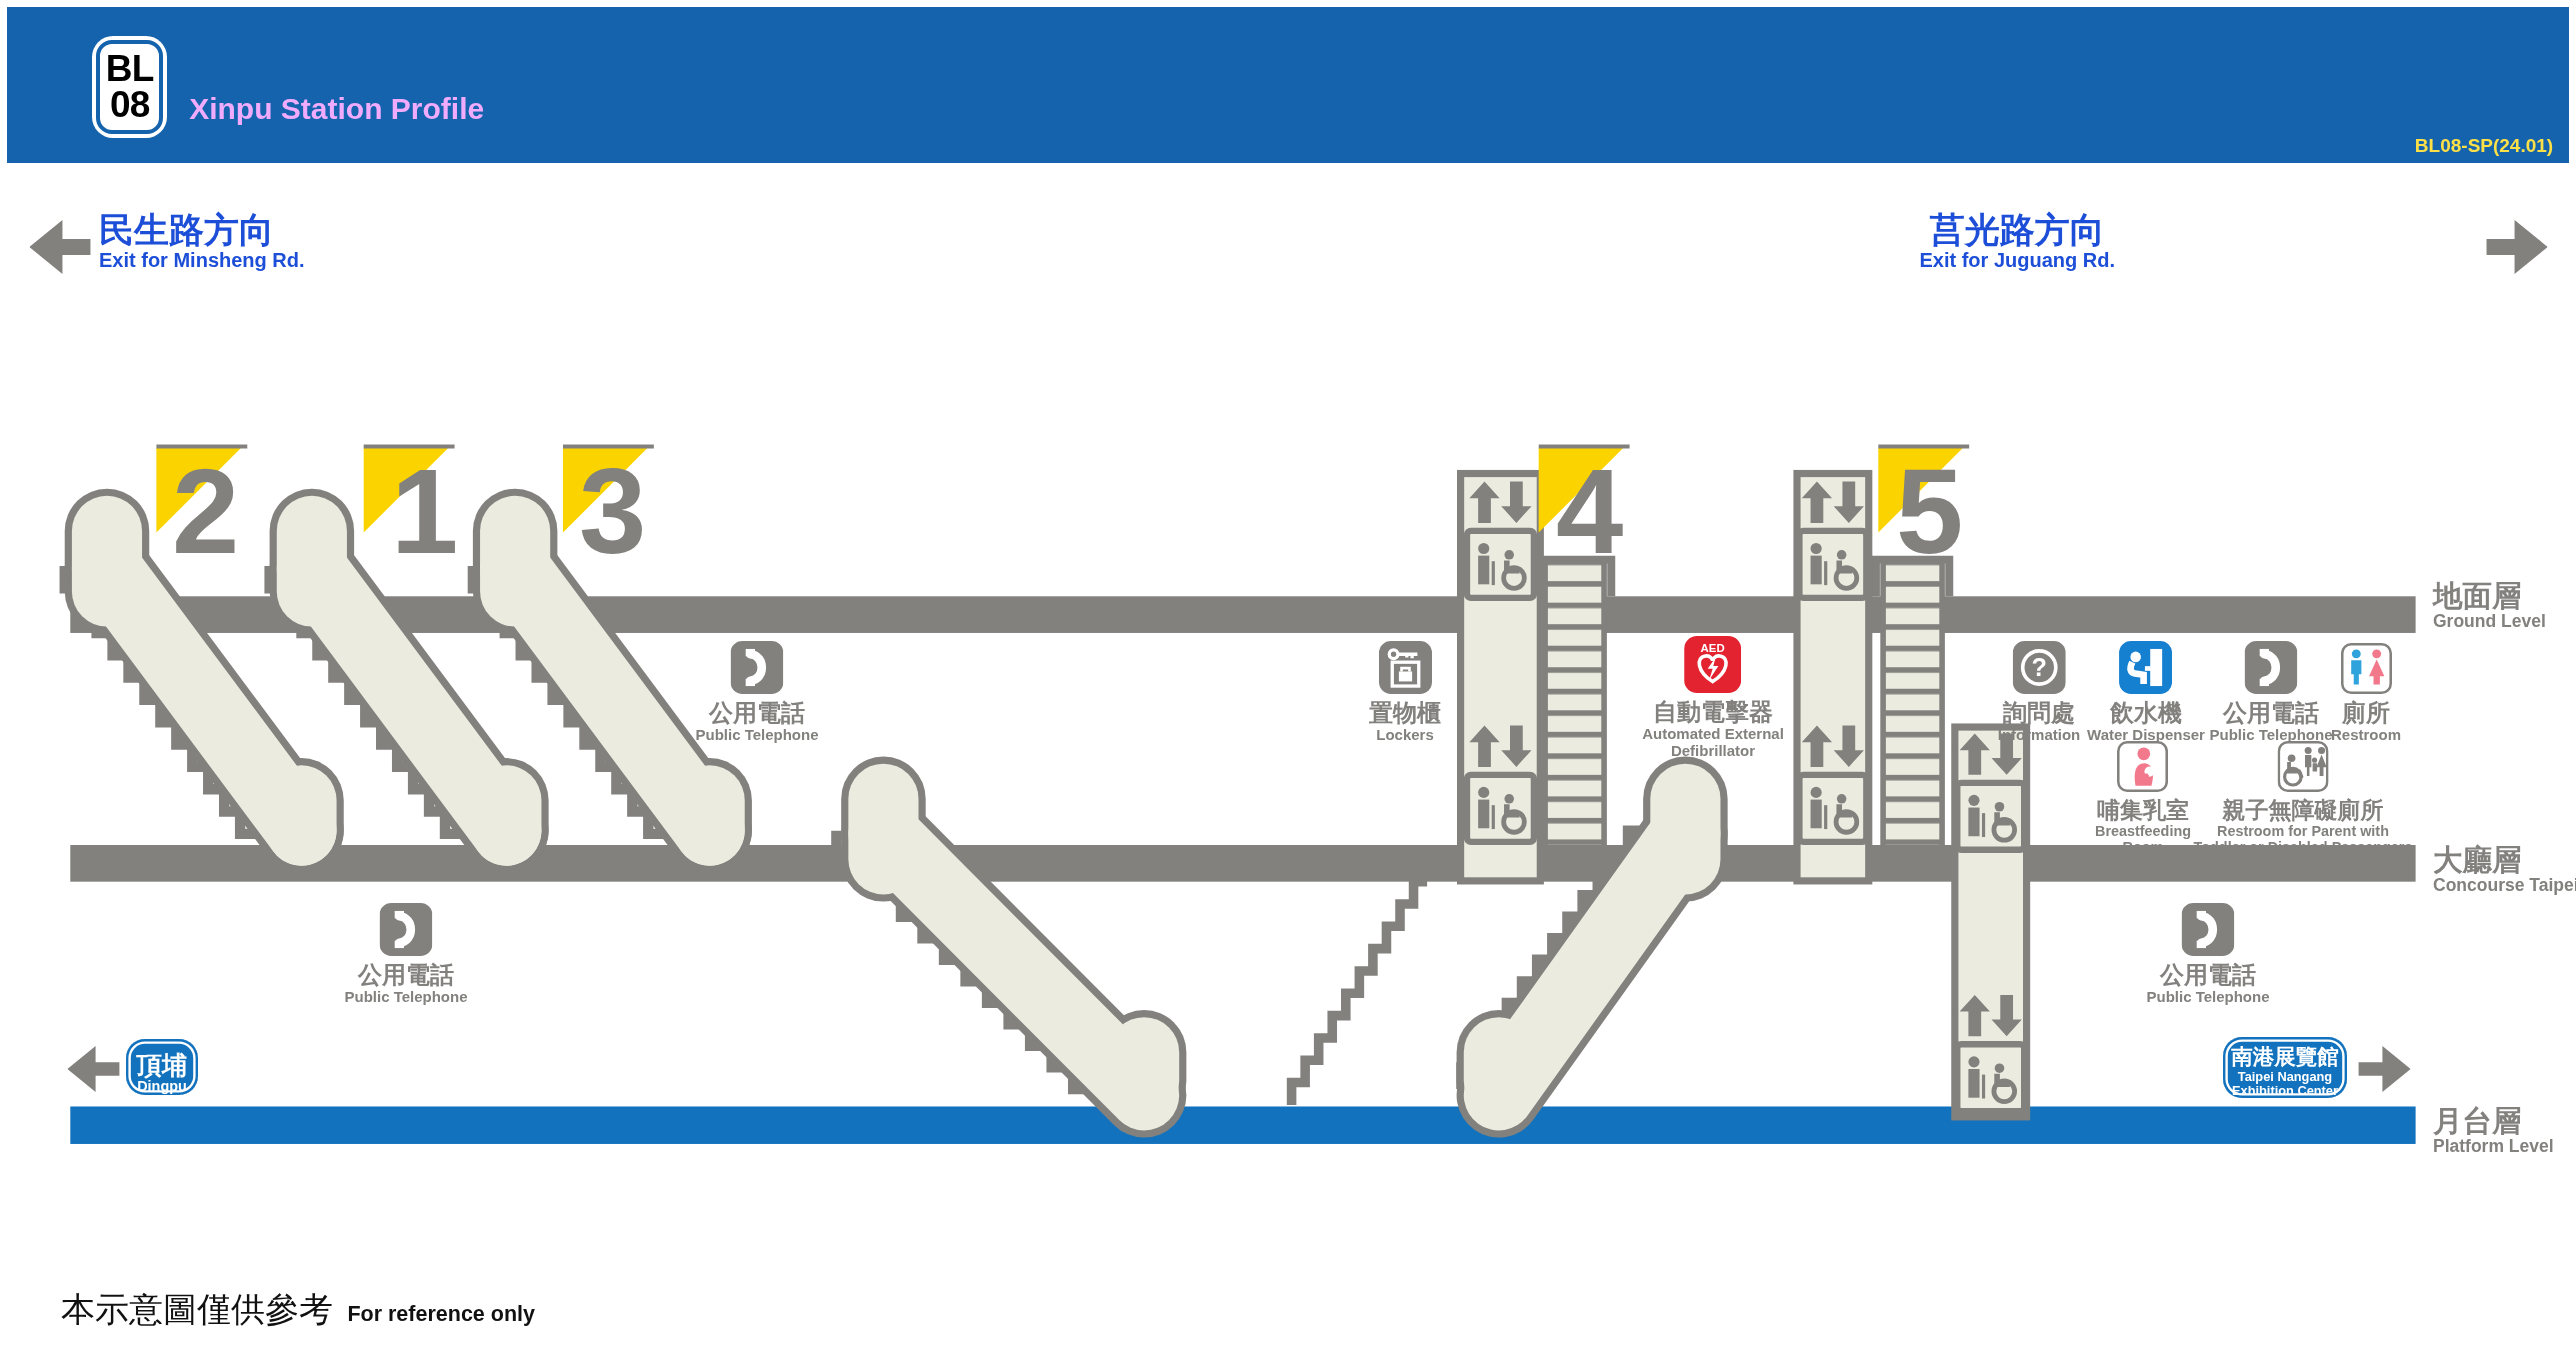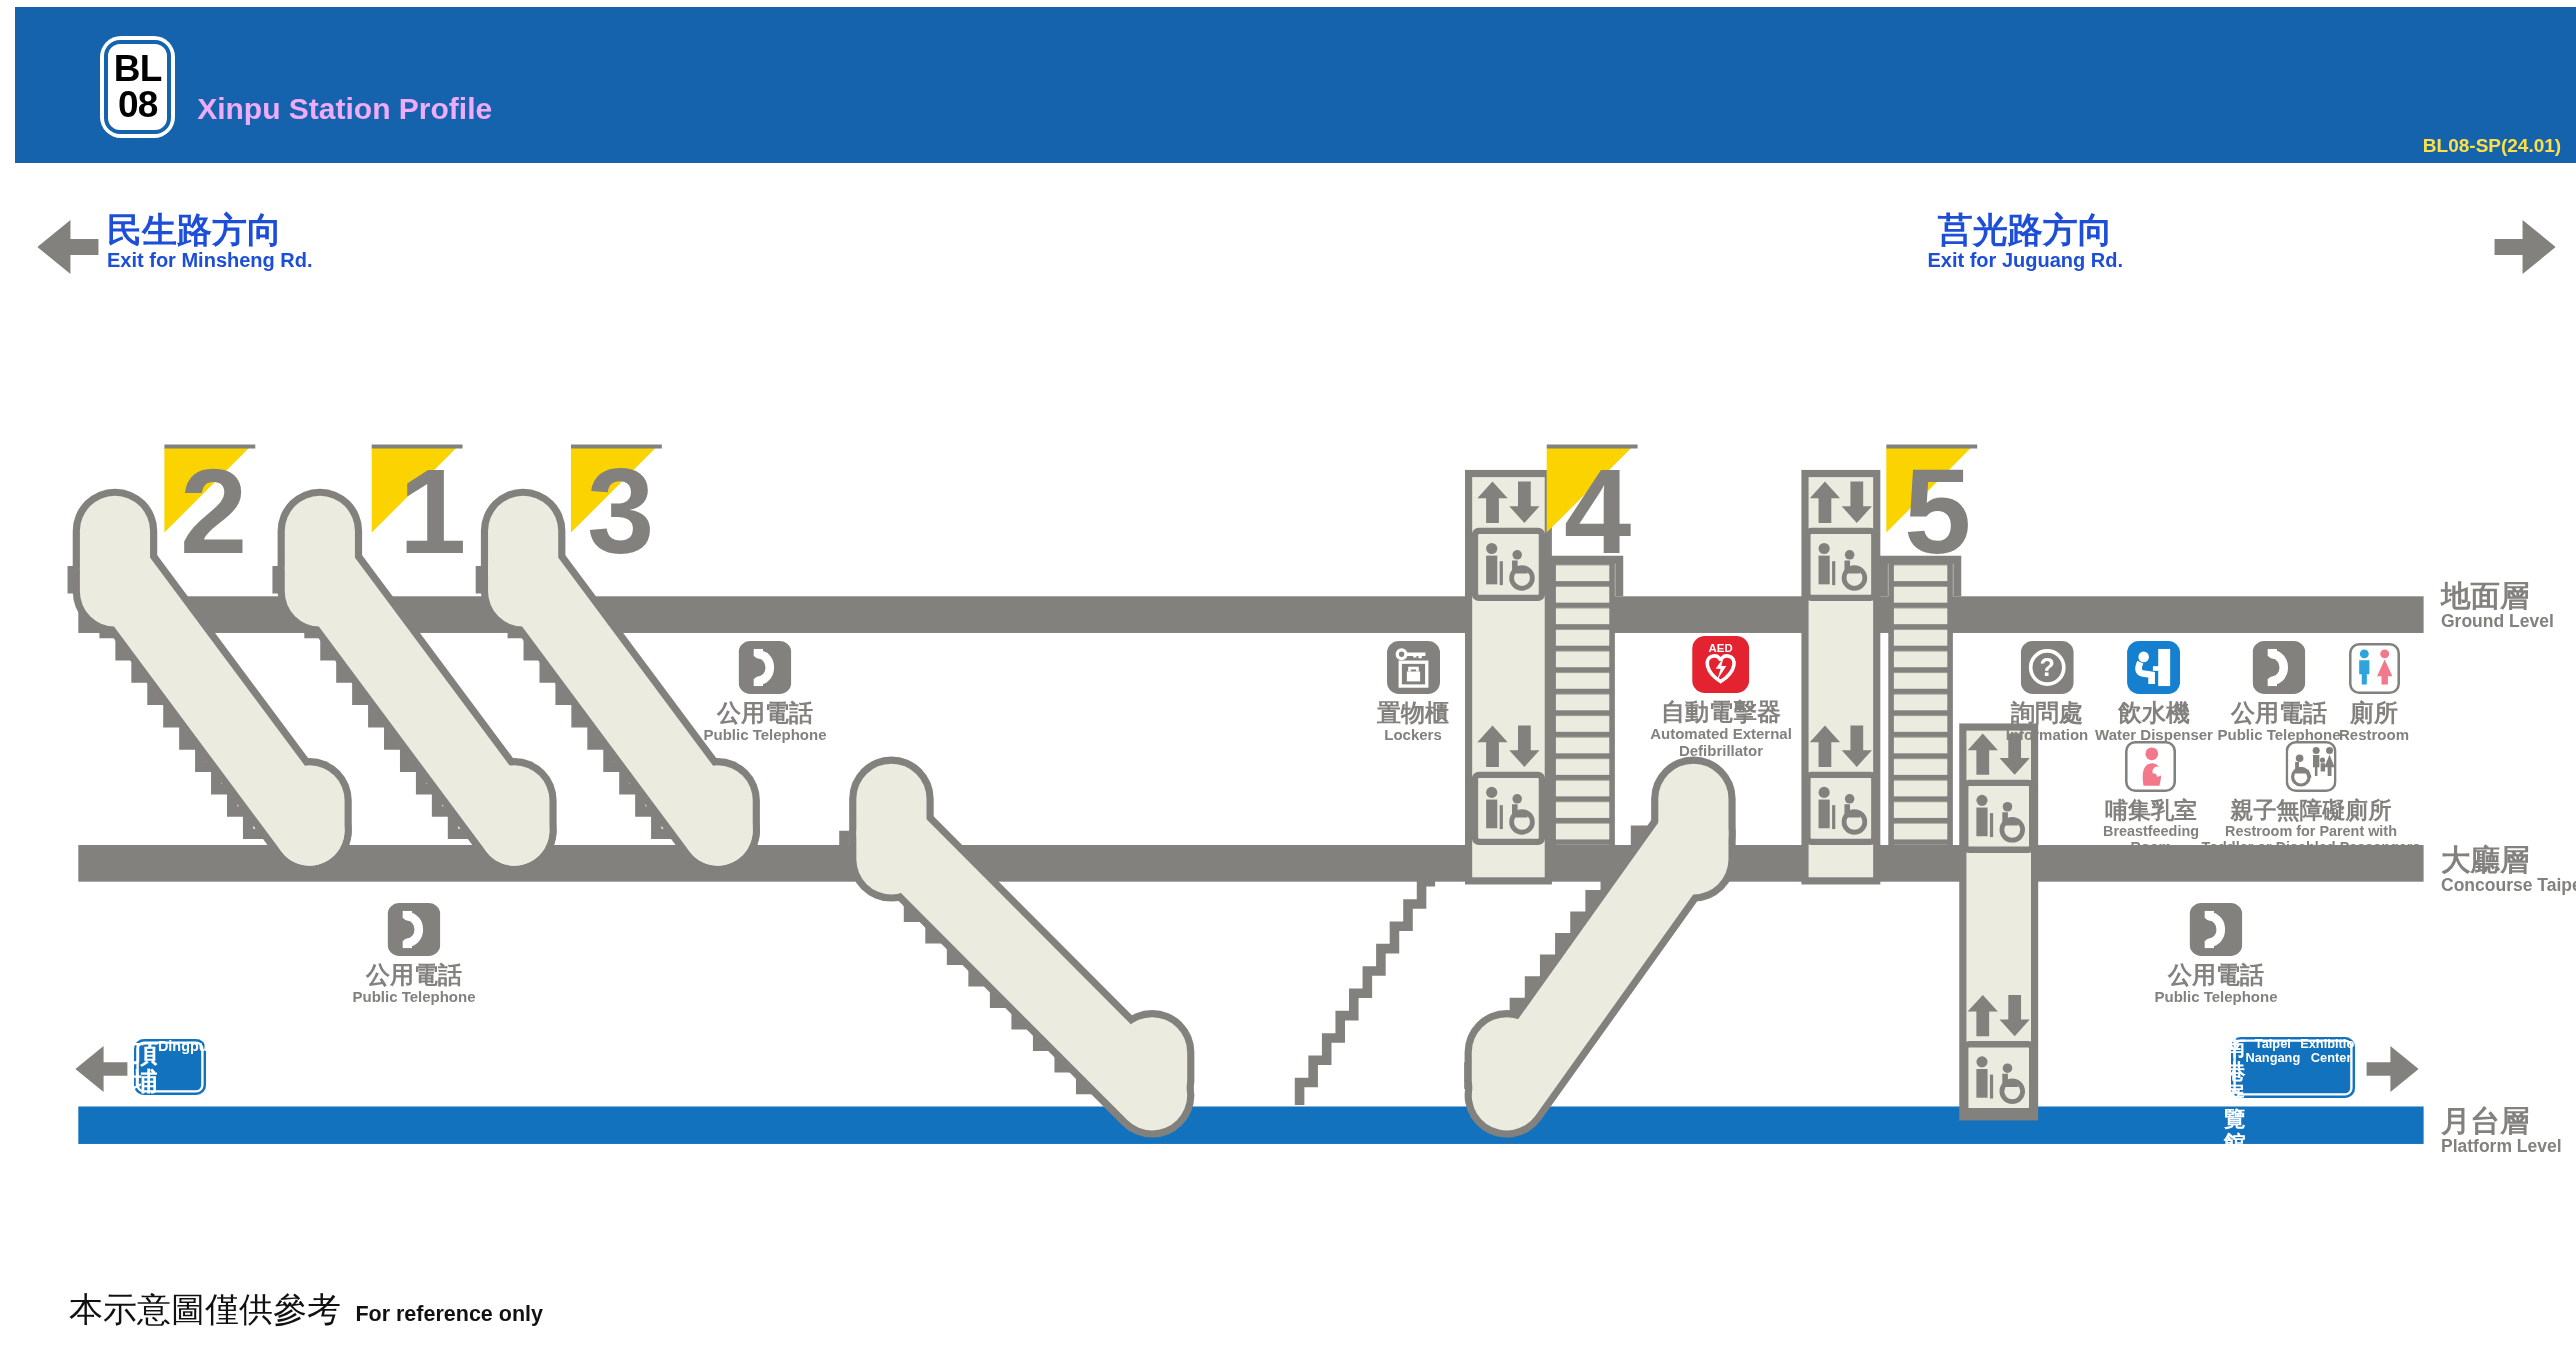--- a/index.html
+++ b/index.html
@@ -1,18 +1,18 @@
 <!DOCTYPE html>
 <html style="font-size:12.8px"><head>
 <meta charset="utf-8">
 <style>
   * {margin:0; padding:0; box-sizing:border-box;}
   html,body {width:2576px; height:1356px; background:#fff;
     font-family:"Liberation Sans","DejaVu Sans",sans-serif; overflow:hidden;}
-  .stage {position:absolute; left:8px; top:0; width:2212px; height:1356px; background:#fff;padding-left:12px;}
+  .stage {position:absolute; left:0; top:0; width:2212px; height:1356px; background:#fff;padding-left:12px;}
   #diagram {position:absolute; left:0; top:0;}
   
   .header {position:absolute; left:7.2px; top:7.2px; width:2562px; height:156px; background:#1463AC;}
   .line-badge {position:absolute; left:85px; top:29px; width:75px; height:102px; background:#fff; border-radius:21px;}
   .line-badge-inner {position:absolute; inset:4px; border:4px solid #1463AC; border-radius:16px;
     display:flex; flex-direction:column; align-items:center; justify-content:center;
     color:#000; font-weight:bold; font-size:37px; line-height:0.98; letter-spacing:-0.8px;}
   .title-zh {position:absolute; left:179px; top:17.5px; font-size:56px; font-weight:bold; color:#fff; letter-spacing:1.6px; white-space:nowrap;}
   .title-en {position:absolute; left:182px; top:85px; font-size:30px; font-weight:bold; color:#f0abfc; white-space:nowrap;}
   .version {position:absolute; right:16px; bottom:6.4px; font-size:19px; font-weight:bold; color:#fde047;}
@@ -31,23 +31,23 @@
   
   .exit-num {position:absolute; font-size:121px; font-weight:bold; color:#82817E; line-height:1;}
   
   .fac {position:absolute; transform:translateX(-50%); text-align:center; color:#82817E; line-height:1.12;}
   .fac svg {display:block; margin:0 auto 6.4px;}
   .fac .zh {font-size:24px; font-weight:bold; white-space:nowrap;}
   .fac .en {font-size:15px; font-weight:bold; white-space:nowrap;}
   .fac2 .zh {font-size:23px;}
   .fac2 .en {font-size:14.4px; line-height:1.08;}
   
-  .badge {position:absolute; background:#1272BD; border-radius:10px;
+  .badge {position:absolute; background:#1272BD; border-radius:19px;
     box-shadow:inset 0 0 0 2.4px #1272BD, inset 0 0 0 4.8px #fff;
-    color:#fff; text-align:center; display:flex; flex-direction:row; justify-content:center; line-height:1.1;}
+    color:#fff; text-align:center; display:flex; flex-direction:column; justify-content:flex-end; line-height:1.1;}
   .badge .zh {font-weight:bold;}
   .badge .en {font-weight:bold;}
   .badge-dingpu {left:126px; top:1039px; width:72px; height:56px;}
   .badge-dingpu .zh {font-size:25.5px;}
   .badge-dingpu .en {font-size:14.4px;}
   .badge-nangang {left:2223px; top:1037px; width:124px; height:61px;}
   .badge-nangang .zh {font-size:21.5px;}
   .badge-nangang .en {font-size:12.8px;}
   .term-arrow {position:absolute; top:1046px;}
   

